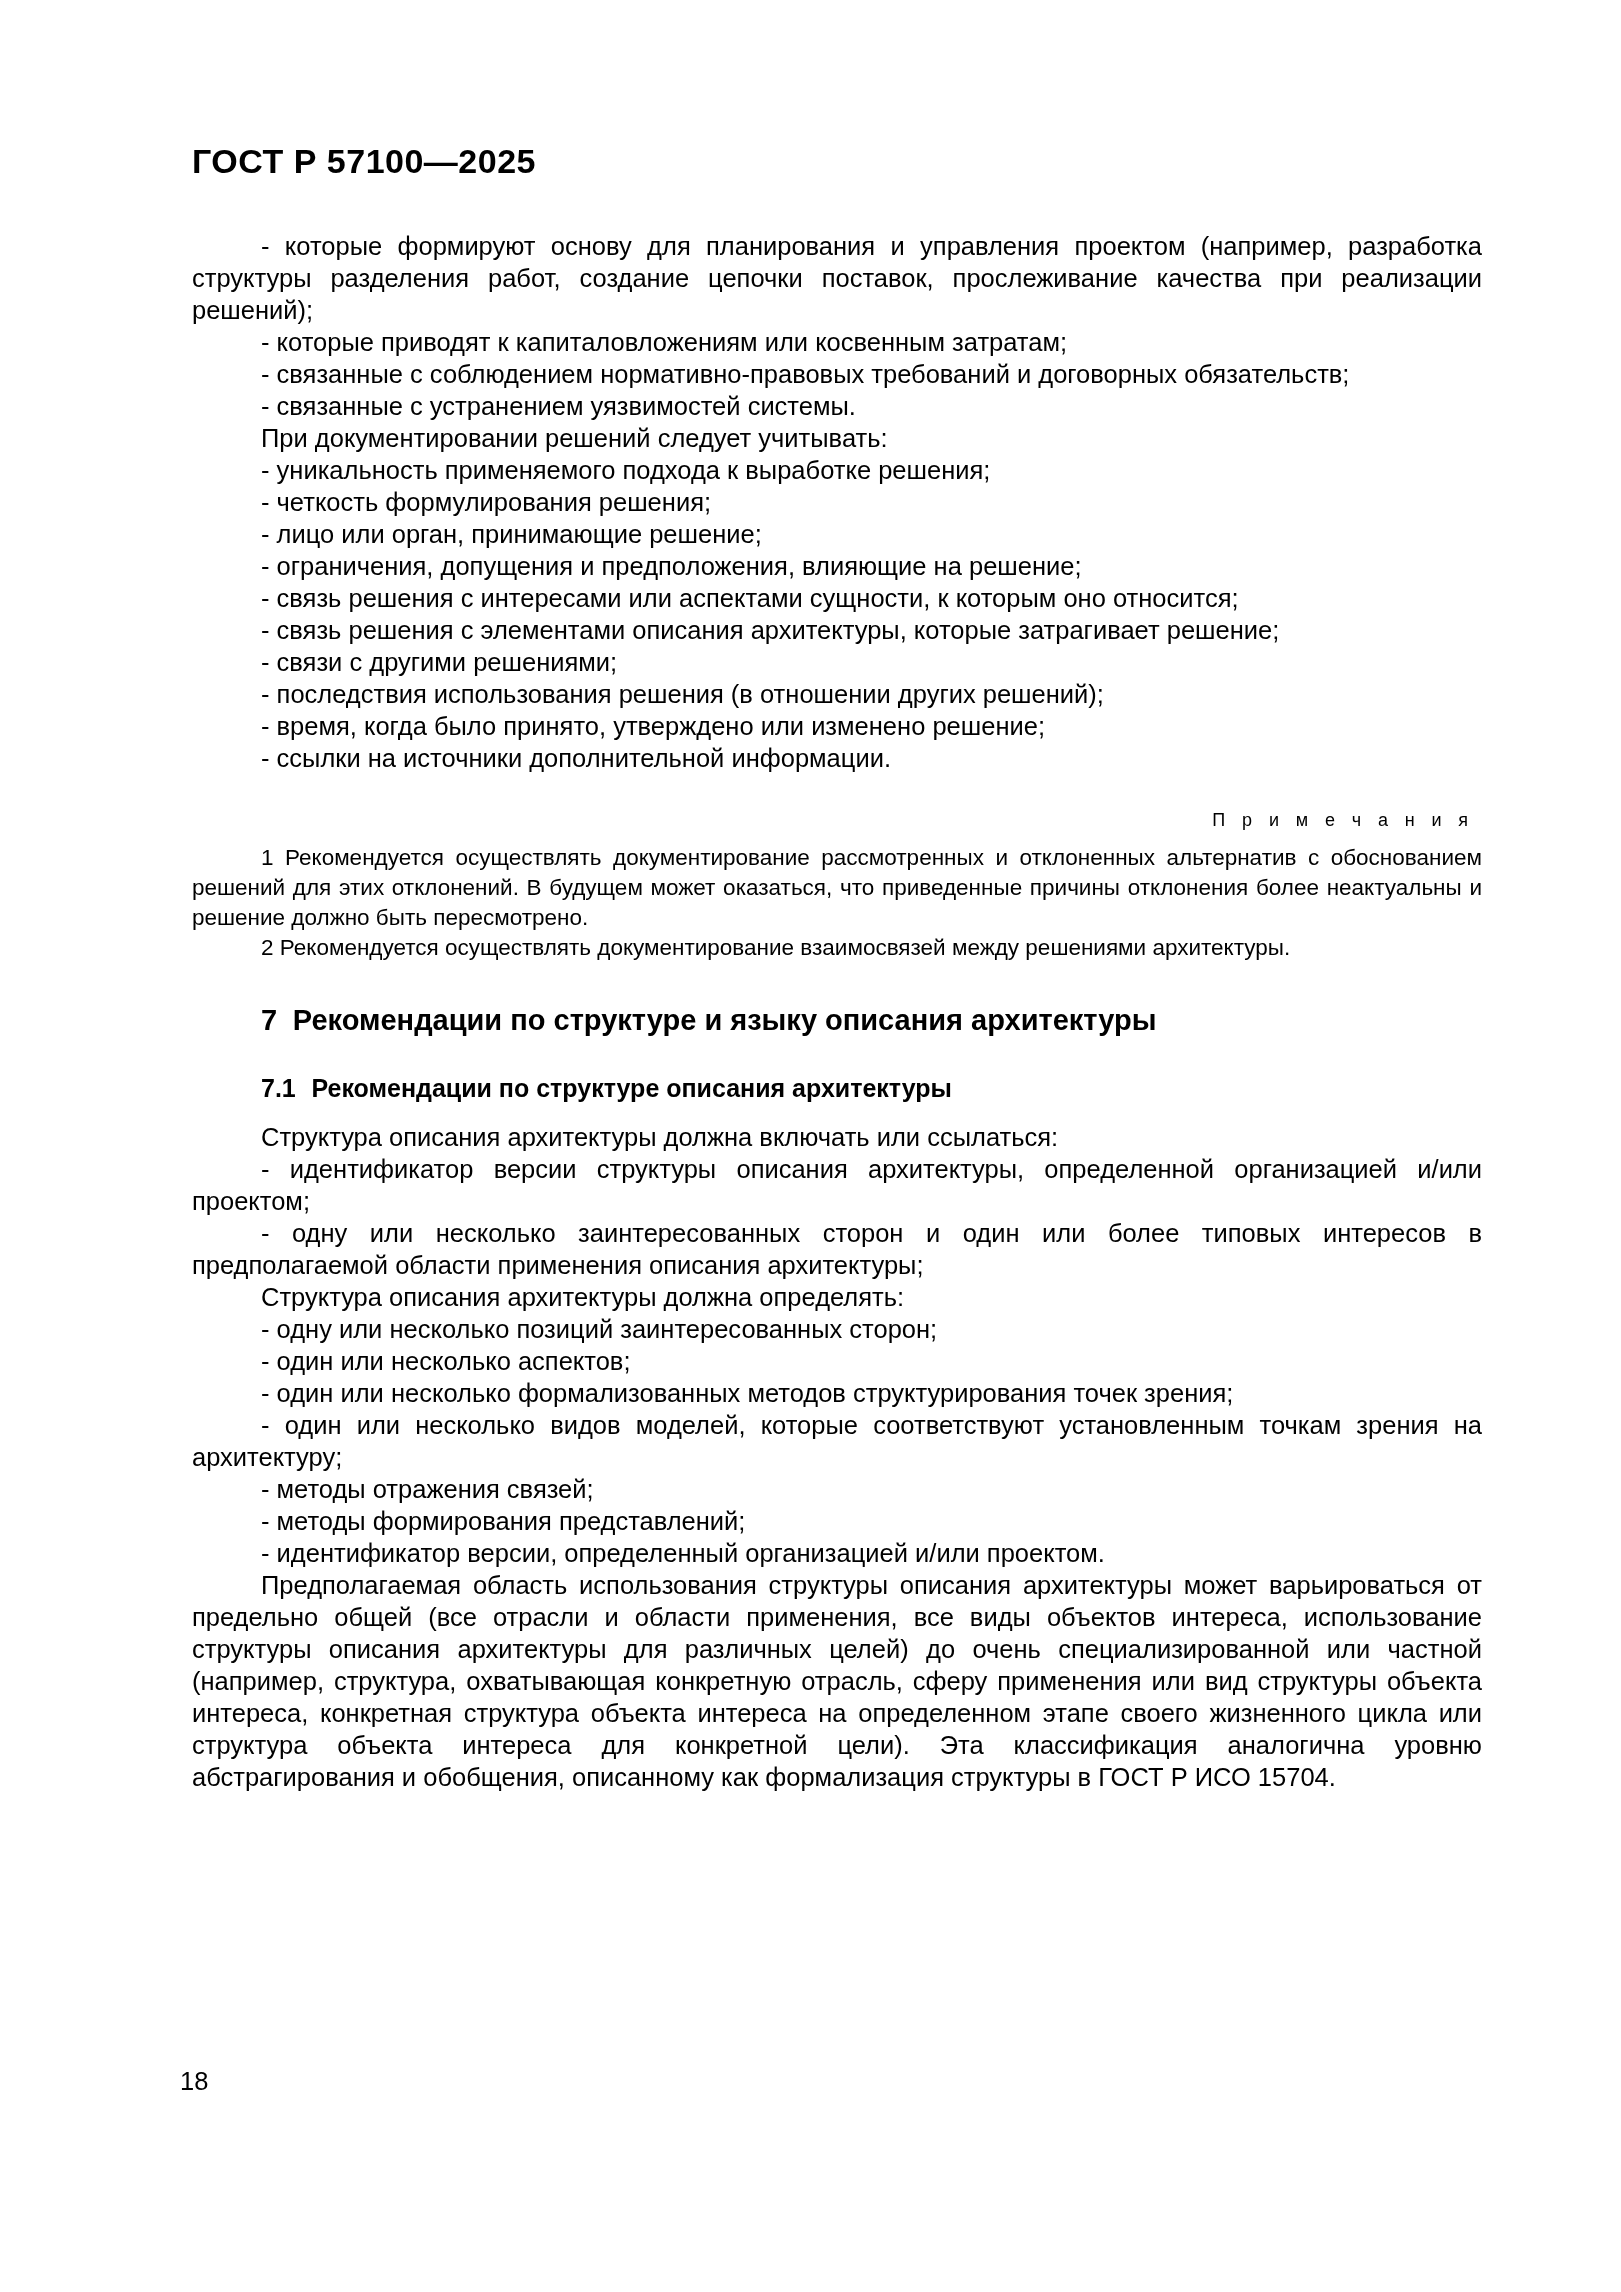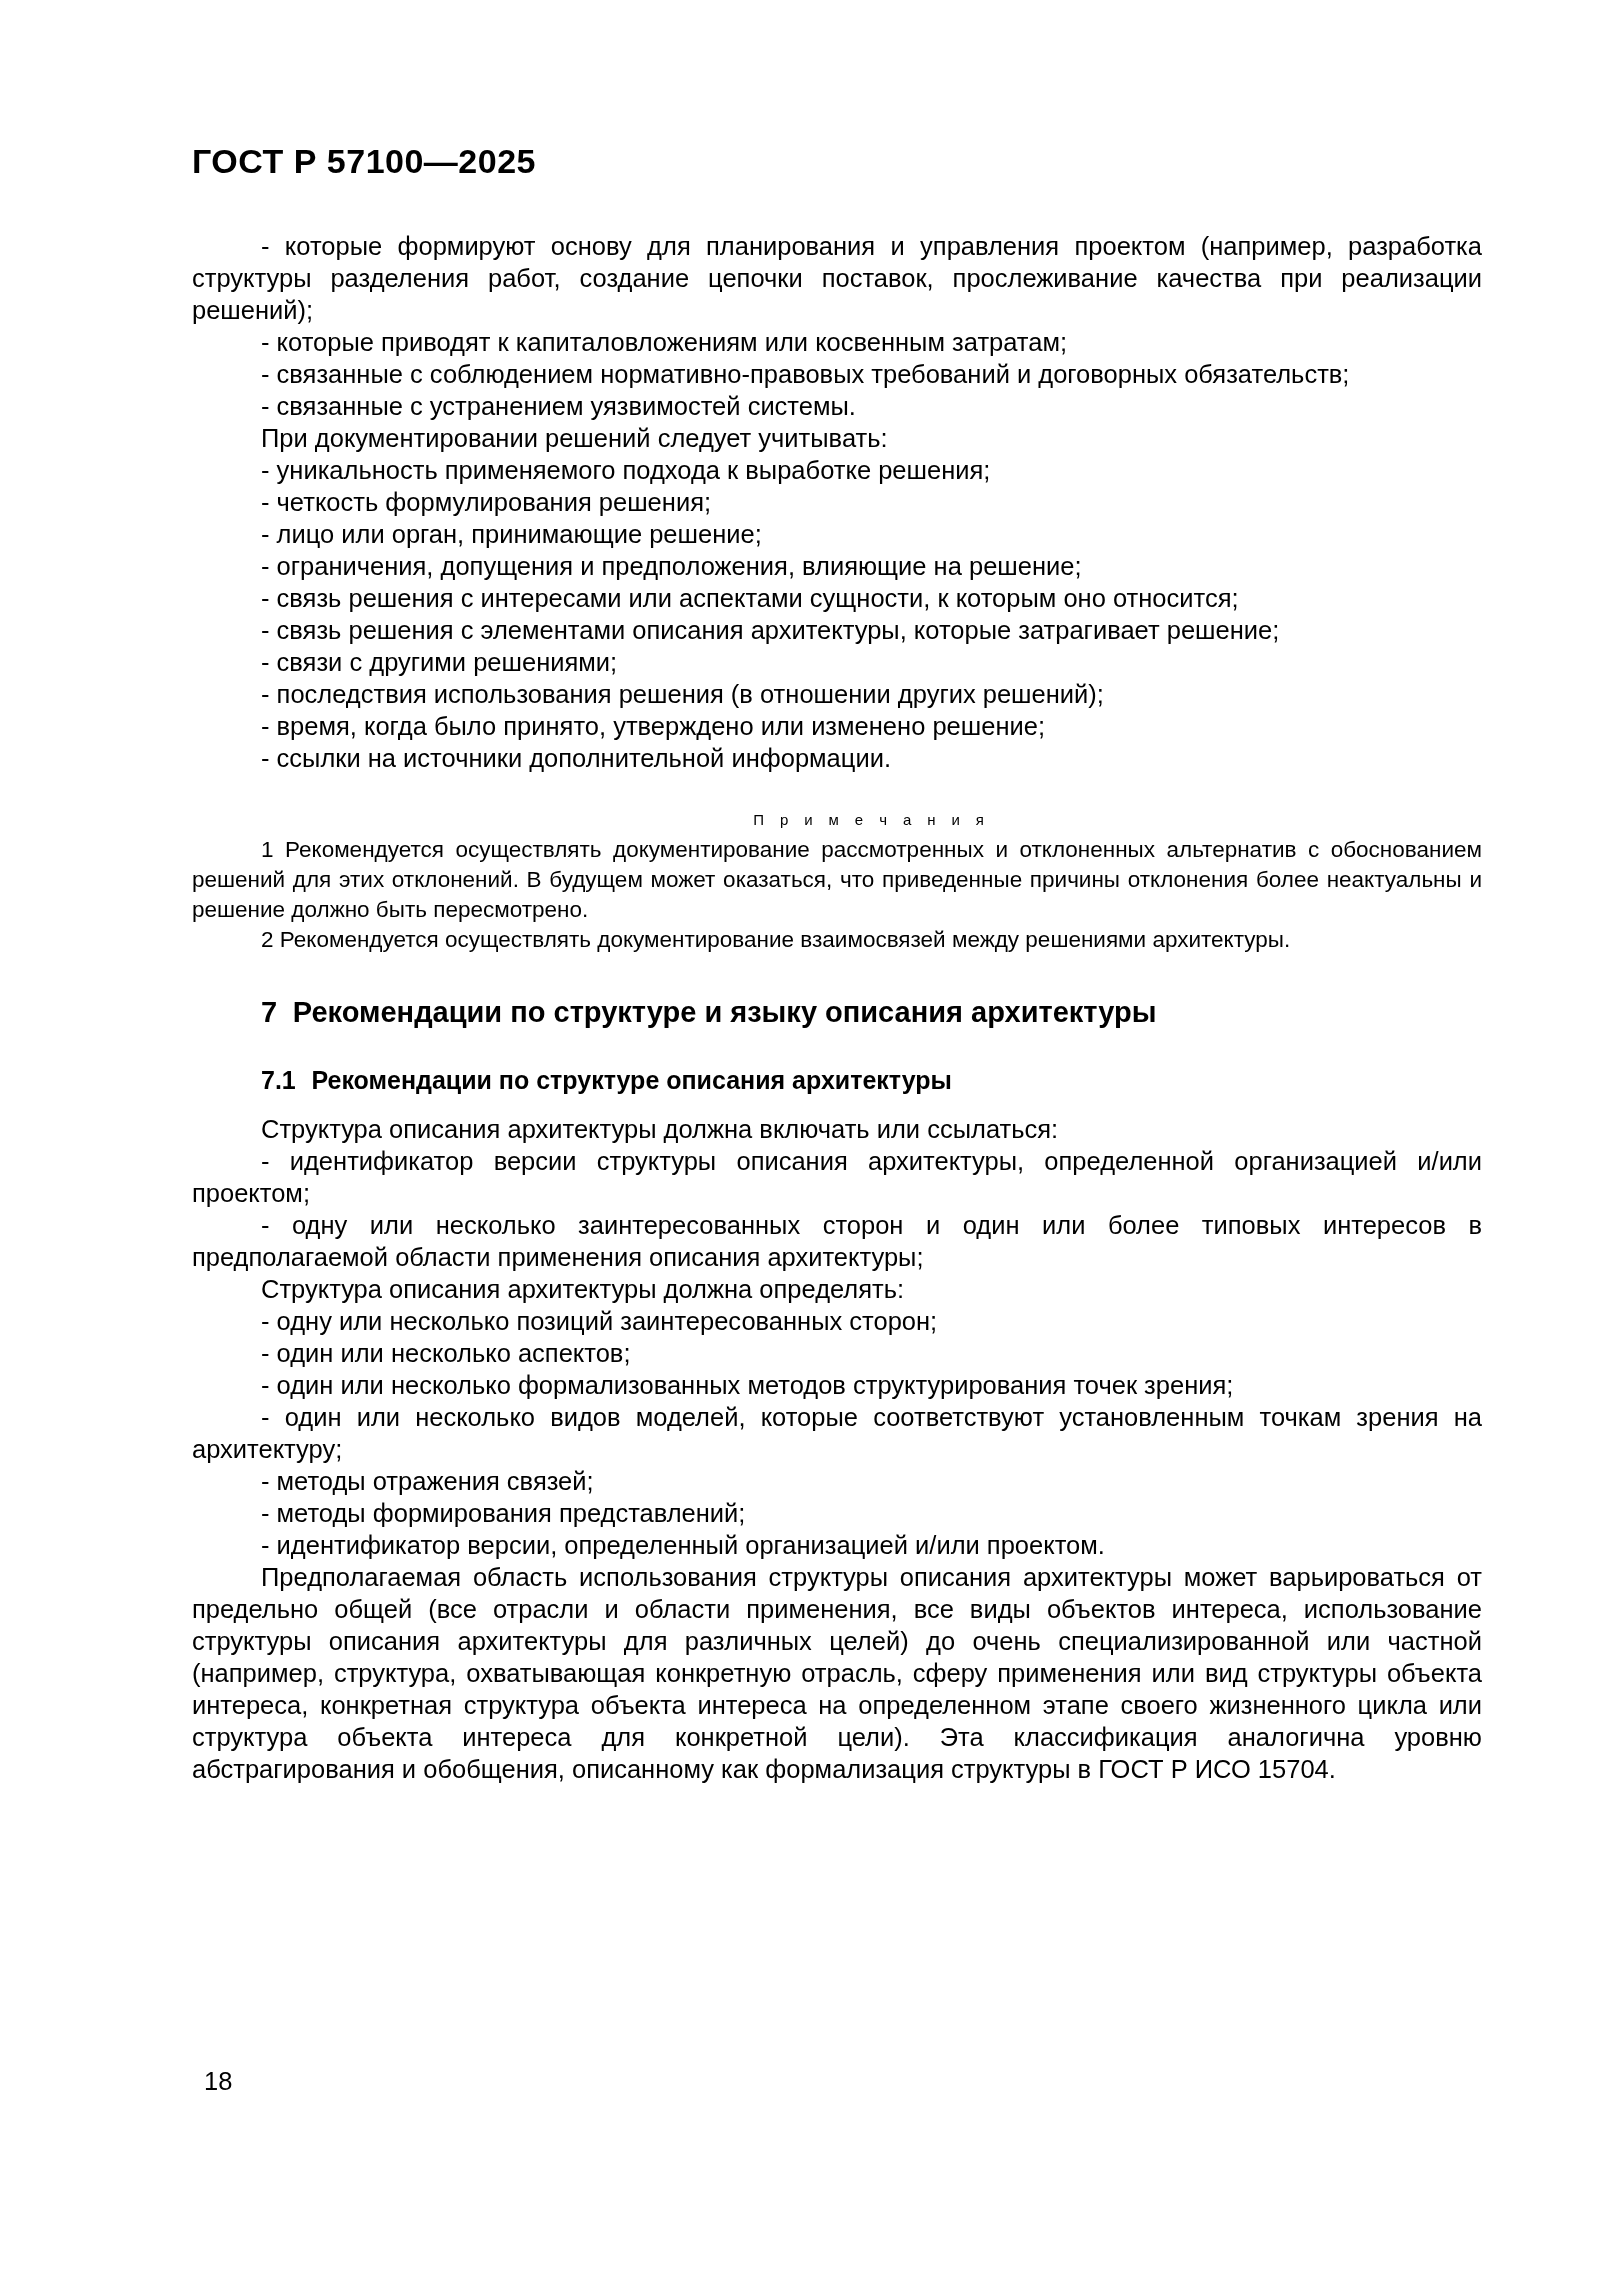--- a/index.html
+++ b/index.html
@@ -33,26 +33,26 @@
     margin: 0;
     font-size: 25.5px;
     line-height: 32px;
     text-indent: 69px;
     text-align: justify;
   }
   .notes {
     margin-top: 31px;
   }
   p.notes-label {
-    margin: 0;
-    font-size: 15px;
+    margin: 8px;
+    font-size: 18px;
     line-height: 30px;
     text-indent: 69px;
     letter-spacing: 5.9px;
-    text-align: center;
+    text-align: right;
   }
   p.note {
     margin: 0;
     font-size: 22.5px;
     line-height: 30px;
     text-indent: 69px;
     text-align: justify;
   }
   h1.section-title {
     margin: 39px 0 0 0;
@@ -69,21 +69,21 @@
     font-weight: bold;
   }
   .hnum {
     margin-right: 15.7px;
   }
   p.first-after-heading {
     margin-top: 16.7px;
   }
   .page-number {
     position: absolute;
-    left: 204px;
+    left: 180px;
     top: 2066px;
     font-size: 25.5px;
     line-height: 31px;
   }
 </style>
 </head>
 <body>
 
 <div class="page">
   <div class="content">

